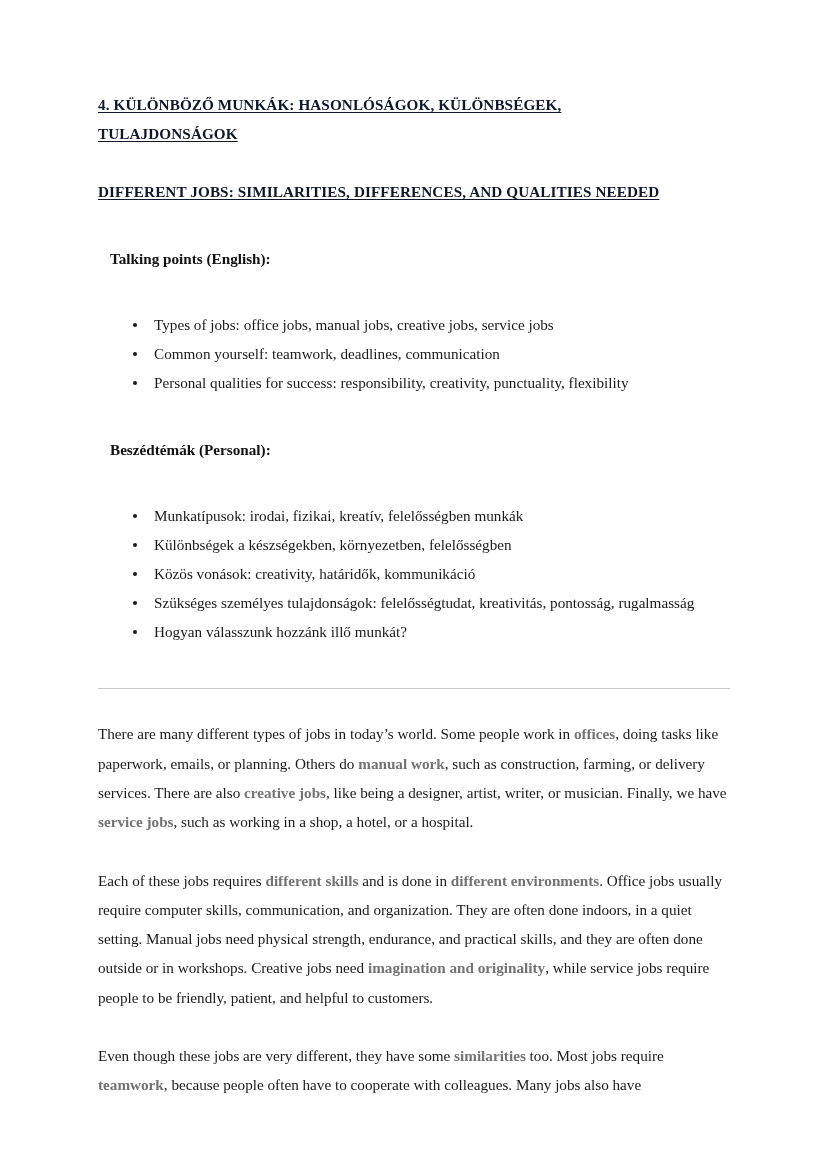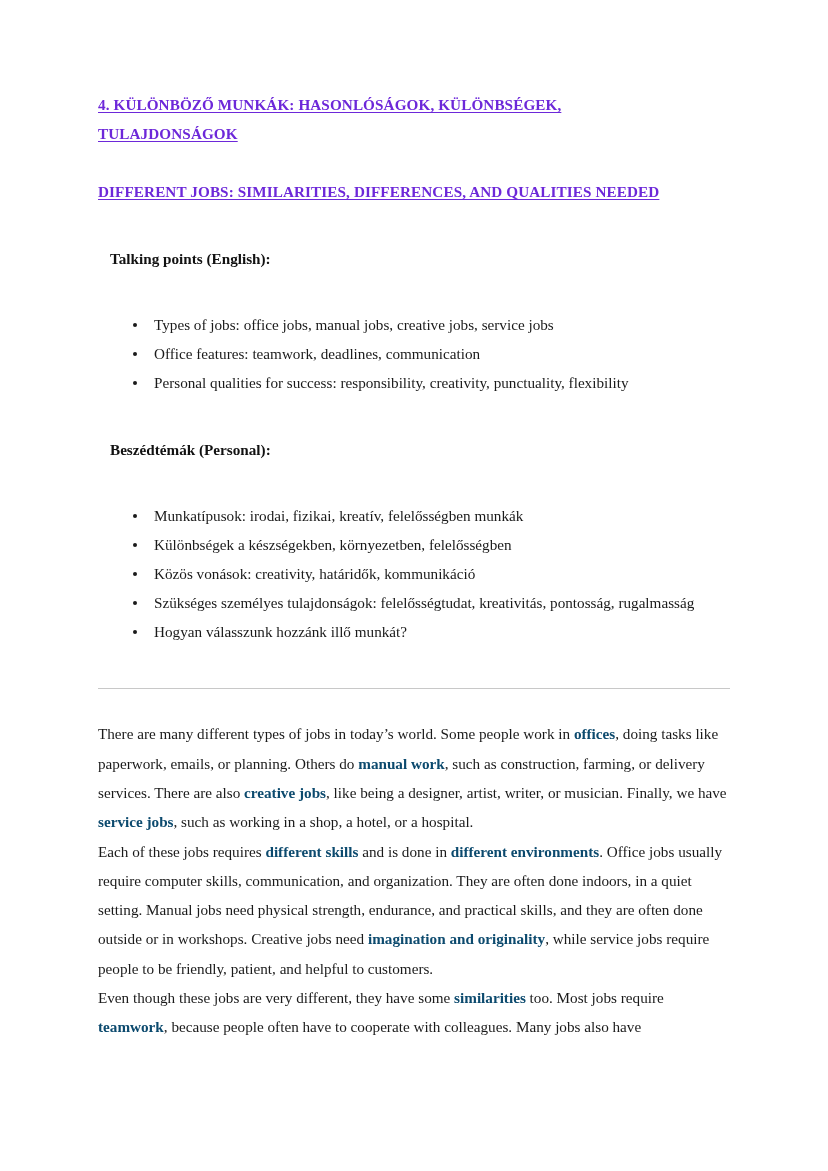--- a/index.html
+++ b/index.html
@@ -23,21 +23,21 @@
   }
   .content {
     position: absolute;
     left: 98px;
     top: 90px;
     width: 632px;
   }
 
   
   .red-heading {
-    color: #6d28d9;
+    color: #0f172a;
     font-weight: bold;
     font-size: 15.2px;
     line-height: 29px;
     letter-spacing: 0.1px;
     margin: 0;
   }
   .red-heading .u {
     text-decoration: underline;
     text-underline-offset: 2px;
     text-decoration-thickness: 1.4px;
@@ -93,22 +93,22 @@
   }
 
   
   p.body {
     font-size: 15.2px;
     line-height: 29.3px;
     color: #1a1a1a;
     margin: 0;
     text-align: left;
   }
-  p.body + p.body { margin-top: 0; }
-  b, strong { font-weight: bold; color: #0c4a6e; }
+  p.body + p.body { margin-top: 29px; }
+  b, strong { font-weight: bold; color: #737373; }
 </style>
 </head>
 <body>
 
 <div class="page">
   <div class="content">
 
     <div class="red-heading heading-block-1">
       <span class="u">4. KÜLÖNBÖZŐ MUNKÁK: HASONLÓSÁGOK, KÜLÖNBSÉGEK,</span><br>
       <span class="u">TULAJDONSÁGOK</span>
@@ -121,21 +121,21 @@
     </div>
 
     <div class="sp-26"></div>
 
     <div class="sub-heading">Talking points (English):</div>
 
     <div class="sp-20"></div>
 
     <ul class="bullets">
       <li>Types of jobs: office jobs, manual jobs, creative jobs, service jobs</li>
-      <li>Office features: teamwork, deadlines, communication</li>
+      <li>Common yourself: teamwork, deadlines, communication</li>
       <li>Personal qualities for success: responsibility, creativity, punctuality, flexibility</li>
     </ul>
 
     <div class="sp-20"></div>
 
     <div class="sub-heading">Beszédtémák (Personal):</div>
 
     <div class="sp-20"></div>
 
     <ul class="bullets">

